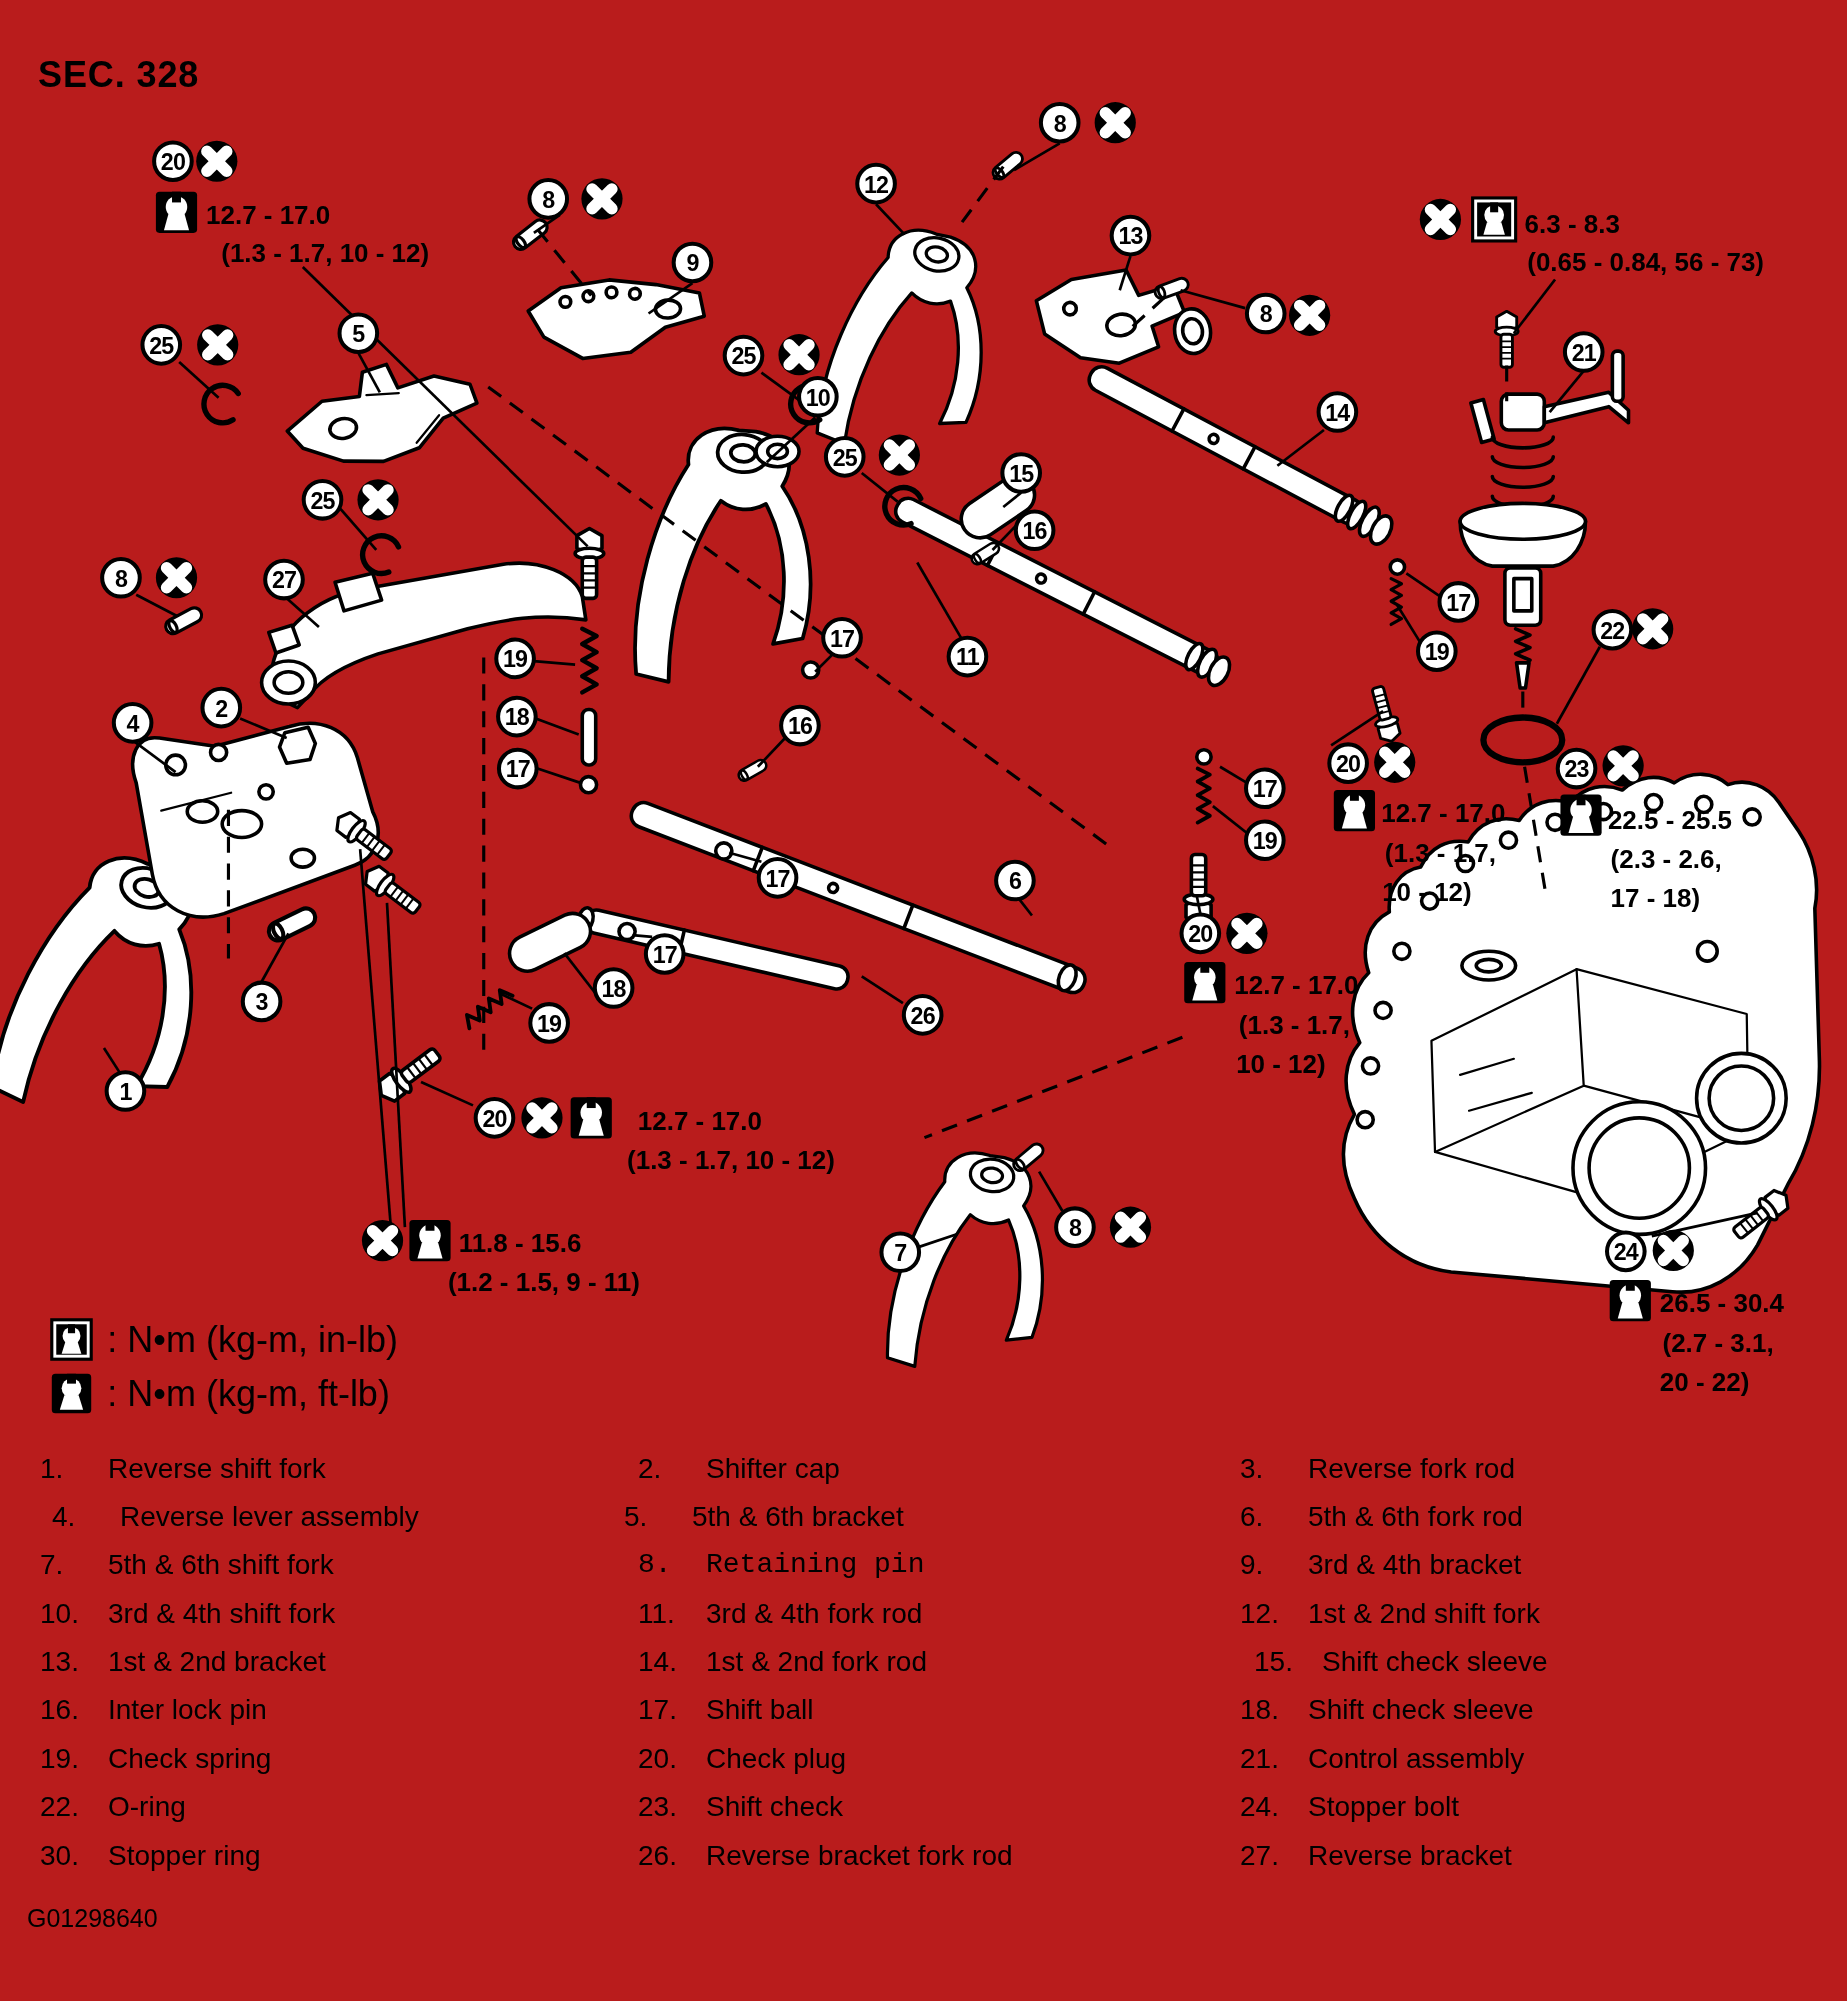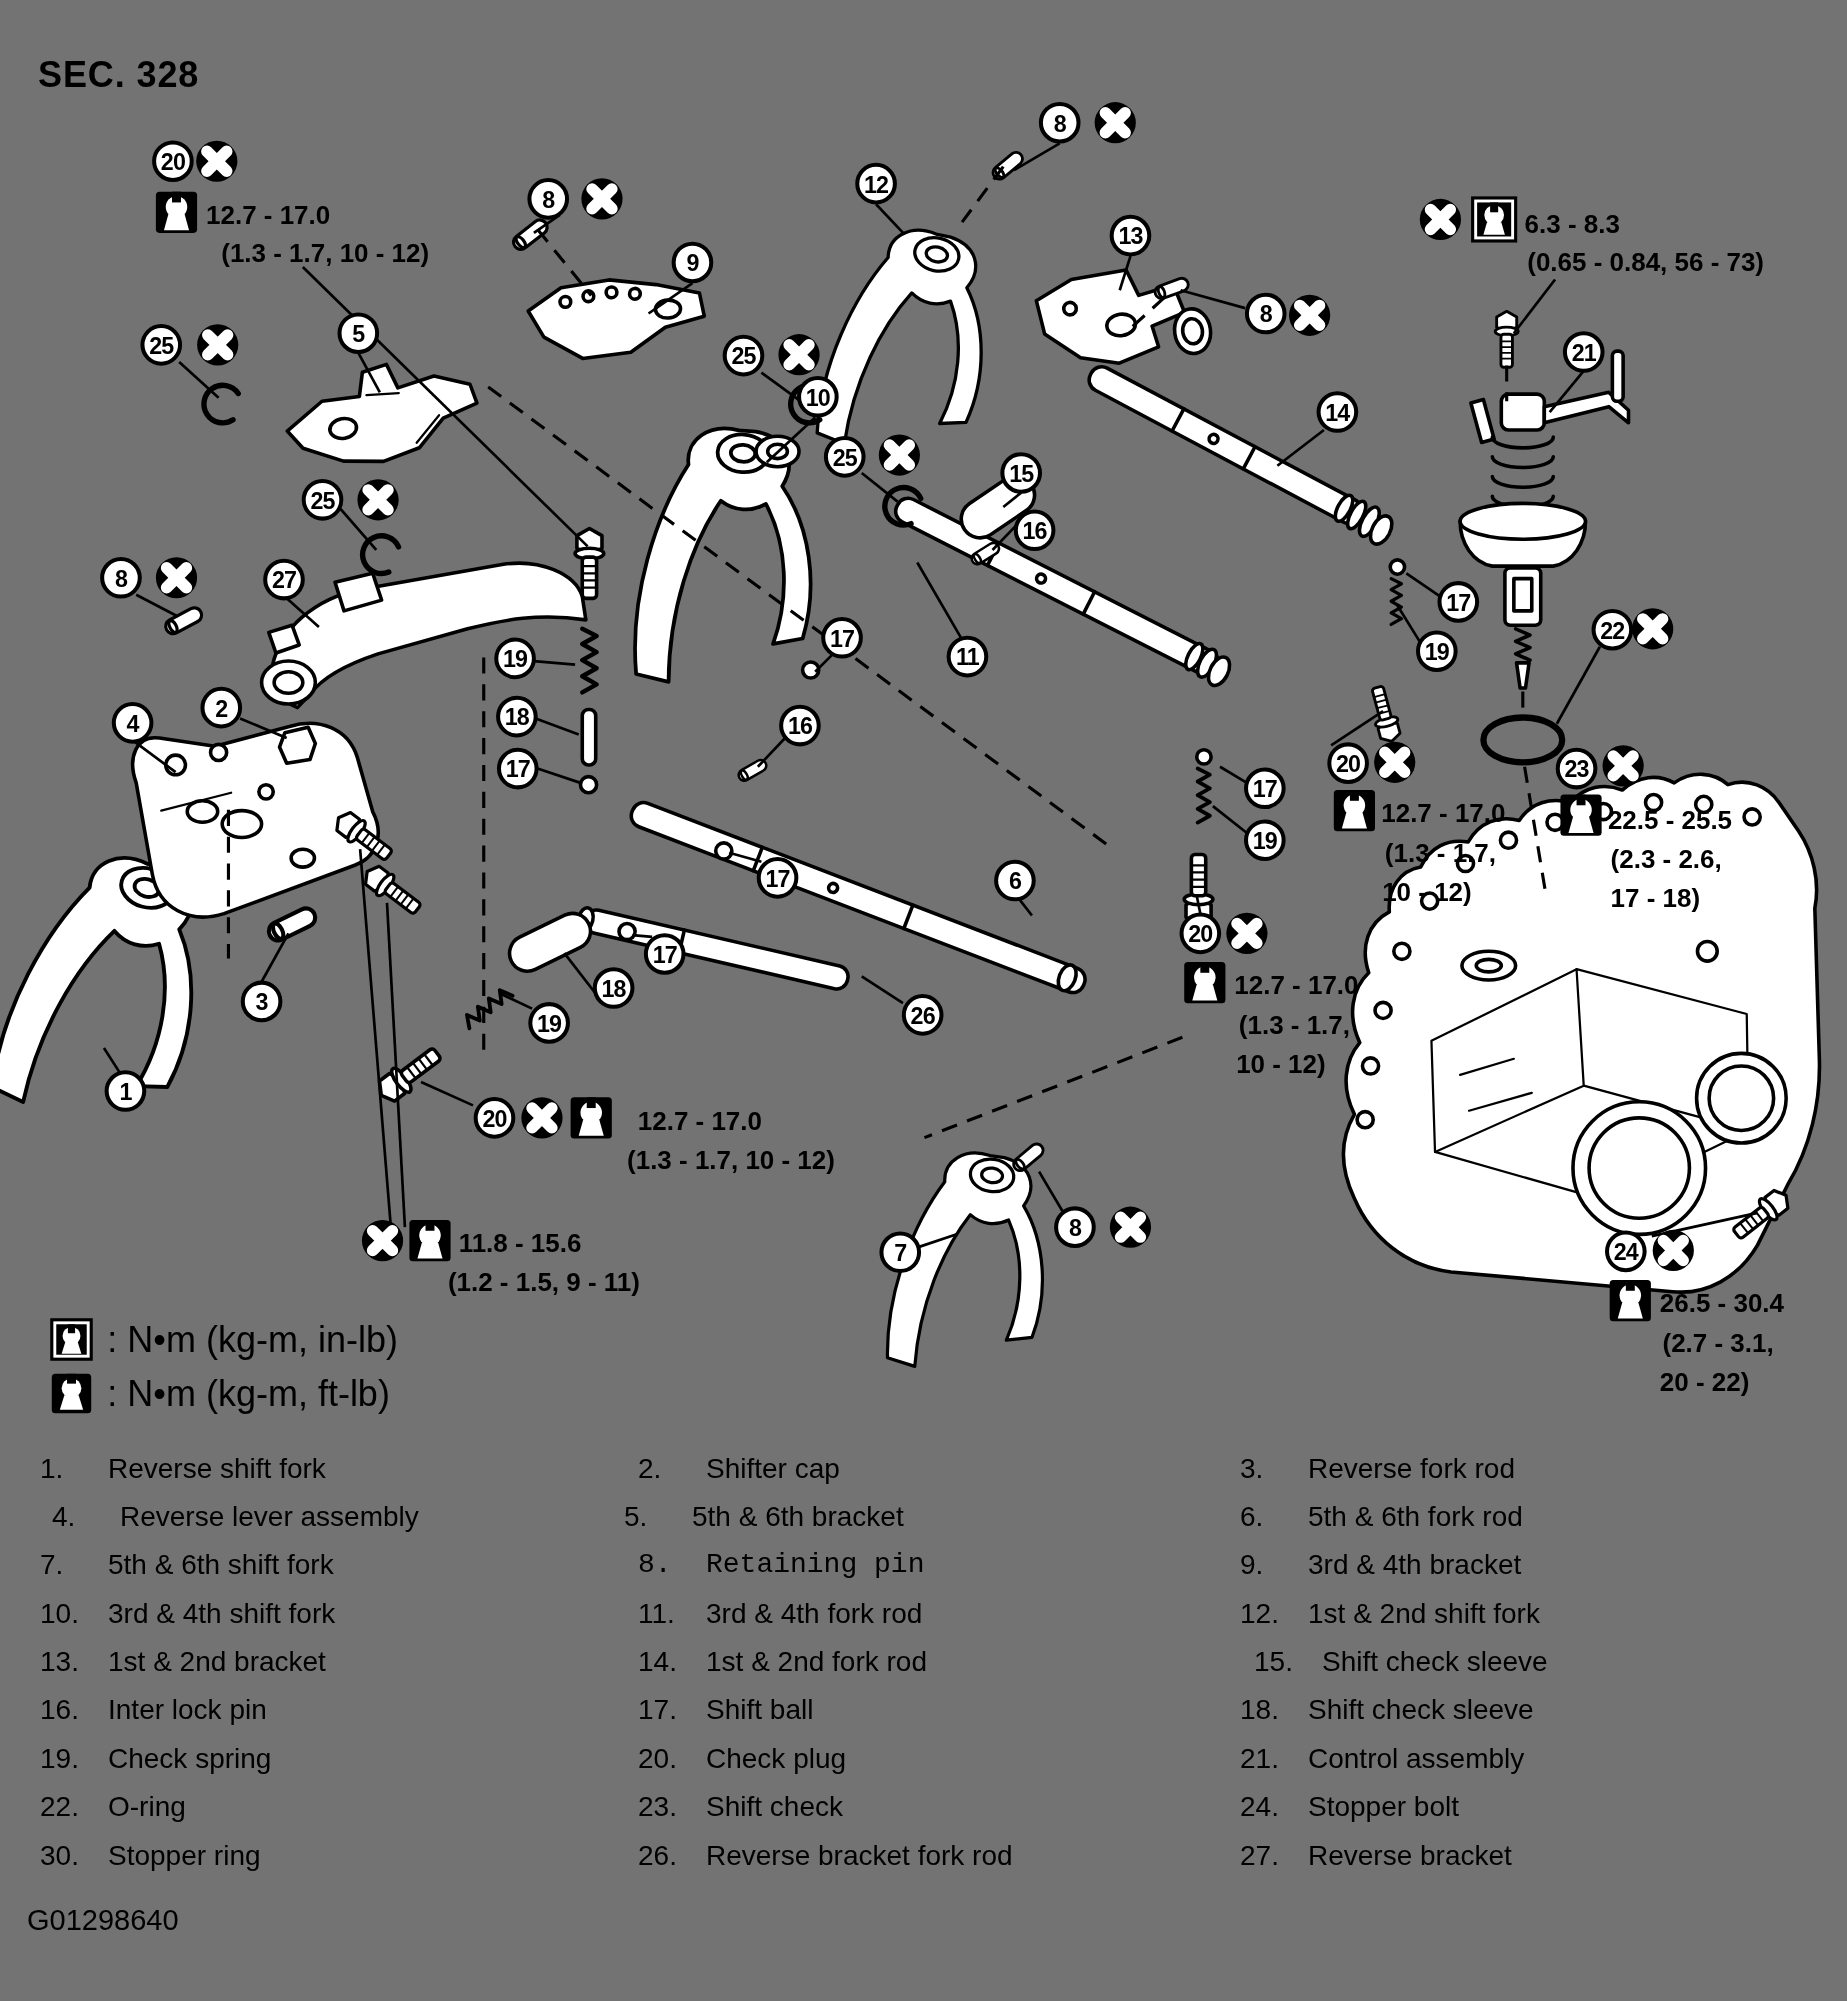--- a/index.html
+++ b/index.html
@@ -1,32 +1,32 @@
 <!DOCTYPE html>
 <html style="font-size:14.3px"><head>
 <meta charset="utf-8">
 <style>
   html,body{margin:0;padding:0;background:#fff;}
   body{font-family:"Liberation Sans",sans-serif;color:#000;}
-  .page{position:relative;width:1848px;height:2002px;background:#737373;overflow:hidden;}
+  .page{position:relative;width:1848px;height:2002px;background:#b91c1c;overflow:hidden;}
   #diagram-svg{position:absolute;left:0;top:0;}
   .page-title{position:absolute;left:38px;top:54px;font-size:36px;font-weight:bold;letter-spacing:0.9px;}
   svg text{font-family:"Liberation Sans",sans-serif;}
   .art{fill:#fff;stroke:#000;stroke-width:4;stroke-linejoin:round;stroke-linecap:round;}
   .art .thin{stroke-width:2.5;fill:none;}
   .leader{stroke:#000;stroke-width:3;fill:none;}
   .dash{stroke:#000;stroke-width:3.5;fill:none;stroke-dasharray:18 12;}
   .bub{fill:#fff;stroke:#000;stroke-width:4.5;}
   .bubtxt{font-size:26px;font-weight:700;text-anchor:middle;dominant-baseline:central;letter-spacing:-1px;}
   .tq{font-size:29px;font-weight:700;}
   .legend-row{position:absolute;display:flex;align-items:center;font-size:36px;font-weight:500;white-space:nowrap;}
   .legend-row svg{margin-right:14.3px;}
   .plist-row{position:absolute;font-size:28px;white-space:nowrap;}
   .plist-num{display:inline-block;width:68px;}
-  .figure-code{position:absolute;left:27px;top:1904px;font-size:29px;}
+  .figure-code{position:absolute;left:27px;top:1904px;font-size:25px;}
 </style>
 </head>
 <body>
 
 <div class="page">
 
   <div class="page-title">SEC. 328</div>
 
   <svg id="diagram-svg" width="1848" height="2002" viewBox="0 0 2063 2235">
     <defs>

